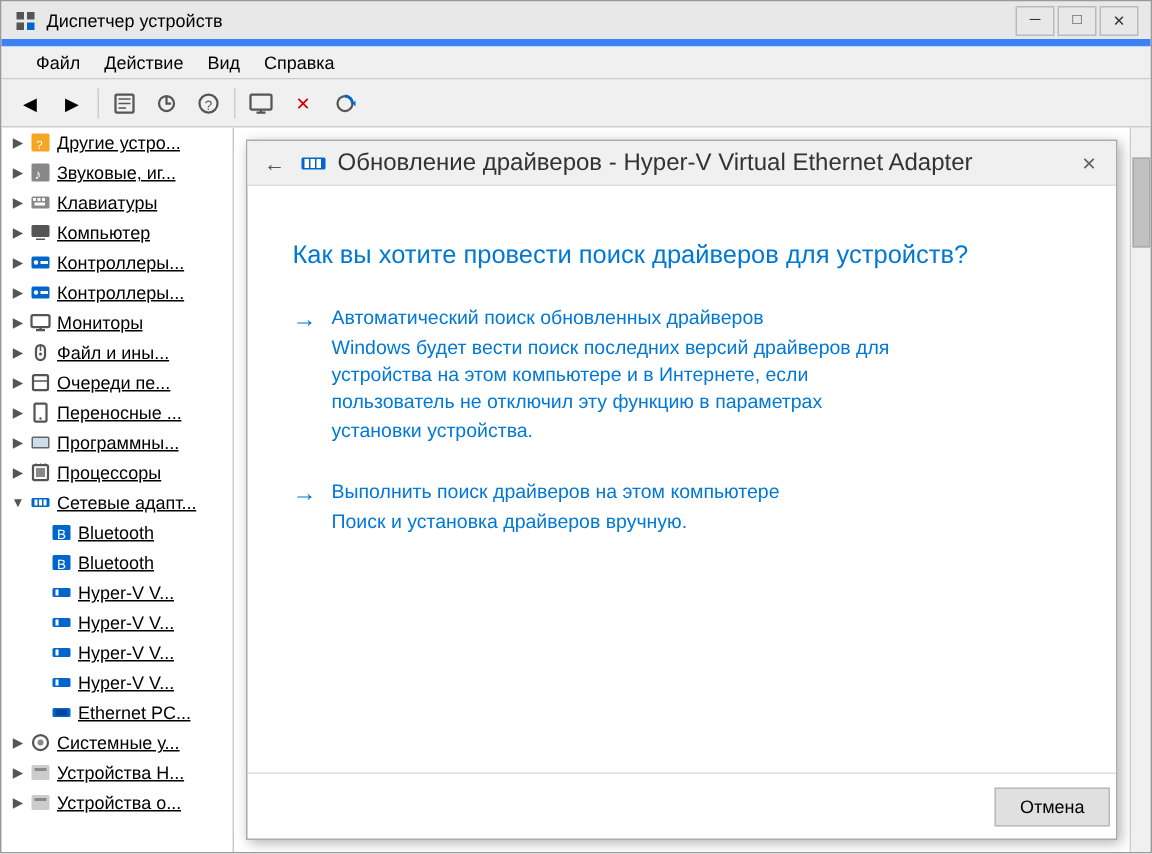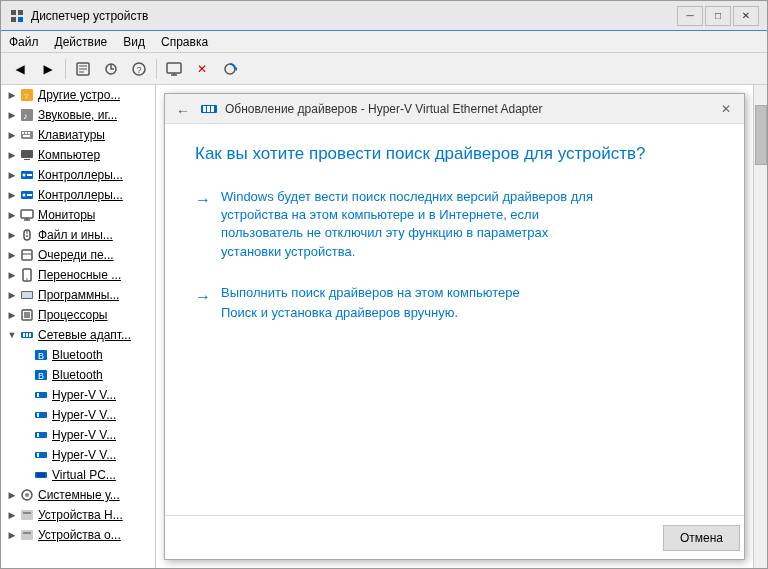--- a/index.html
+++ b/index.html
@@ -22,21 +22,21 @@
       flex-direction: column;
     }
 
     
     .title-bar {
       background: #e8e8e8;
       height: 30px;
       display: flex;
       align-items: center;
       padding: 0 8px;
-      border-bottom: 1px solid #3b82f6;
+      border-bottom: 5px solid #3b82f6;
       user-select: none;
     }
     .title-bar-icon {
       width: 16px;
       height: 16px;
       margin-right: 6px;
       display: flex;
       align-items: center;
       justify-content: center;
     }
@@ -61,21 +61,21 @@
       font-size: 10px;
       color: #333;
     }
 
     
     .menu-bar {
       height: 22px;
       background: #f0f0f0;
       display: flex;
       align-items: center;
-      padding: 0 0;
+      padding: 0 15px;
       border-bottom: 1px solid #ccc;
     }
     .menu-item {
       padding: 2px 8px;
       cursor: pointer;
       font-size: 12px;
       color: #000;
     }
 
     
@@ -200,40 +200,41 @@
     }
     .dialog-title-icon {
       width: 20px;
       height: 20px;
       margin-right: 6px;
       display: flex;
       align-items: center;
       justify-content: center;
     }
     .dialog-title-text {
-      font-size: 12px;
+      font-size: 16px;
       color: #333;
     }
     .dialog-close-btn {
       margin-left: auto;
       width: 20px;
       height: 20px;
       cursor: pointer;
       display: flex;
       align-items: center;
       justify-content: center;
       font-size: 12px;
       color: #666;
     }
 
     
     .dialog-body {
       flex: 1;
       padding: 20px 30px;
       overflow-y: auto;
+      margin-top: 16px;
     }
 
     .dialog-heading {
       font-size: 17px;
       color: #0078d4;
       font-weight: normal;
       margin-bottom: 24px;
     }
 
     .dialog-option {
@@ -607,21 +608,21 @@
 
       <div class="tree-item">
         <div class="tree-arrow" style="width:14px"></div>
         <div class="tree-arrow" style="width:14px"></div>
         <div class="tree-icon">
           <svg width="14" height="14" viewBox="0 0 14 14">
               <rect x="1" y="4" width="12" height="6" rx="1" fill="#0066cc"></rect>
               <rect x="3" y="5" width="8" height="4" fill="#004499"></rect>
             </svg>
         </div>
-        <span class="tree-label">Virtual PC...</span>
+        <span class="tree-label">Ethernet PC...</span>
       </div>
 
       <div class="tree-item">
         <div class="tree-arrow">▶</div>
         <div class="tree-icon">
           <svg width="14" height="14" viewBox="0 0 14 14">
               <circle cx="7" cy="7" r="5" fill="none" stroke="#555" stroke-width="1.5"></circle>
               <circle cx="7" cy="7" r="2" fill="#888"></circle>
             </svg>
         </div>
@@ -668,20 +669,21 @@
           <span class="dialog-title-text">Обновление драйверов - Hyper-V Virtual Ethernet Adapter</span>
           <div class="dialog-close-btn">✕</div>
         </div>
 
         <div class="dialog-body">
           <div class="dialog-heading">Как вы хотите провести поиск драйверов для устройств?</div>
 
           <div class="dialog-option">
             <div class="option-arrow">→</div>
             <div class="option-content">
+              <div class="option-title">Автоматический поиск обновленных драйверов</div>
               <div class="option-desc">Windows будет вести поиск последних версий драйверов для устройства на этом компьютере и в Интернете, если пользователь не отключил эту функцию в параметрах установки устройства.</div>
             </div>
           </div>
 
           <div class="dialog-option">
             <div class="option-arrow">→</div>
             <div class="option-content">
               <div class="option-title">Выполнить поиск драйверов на этом компьютере</div>
               <div class="option-desc">Поиск и установка драйверов вручную.</div>
             </div>

